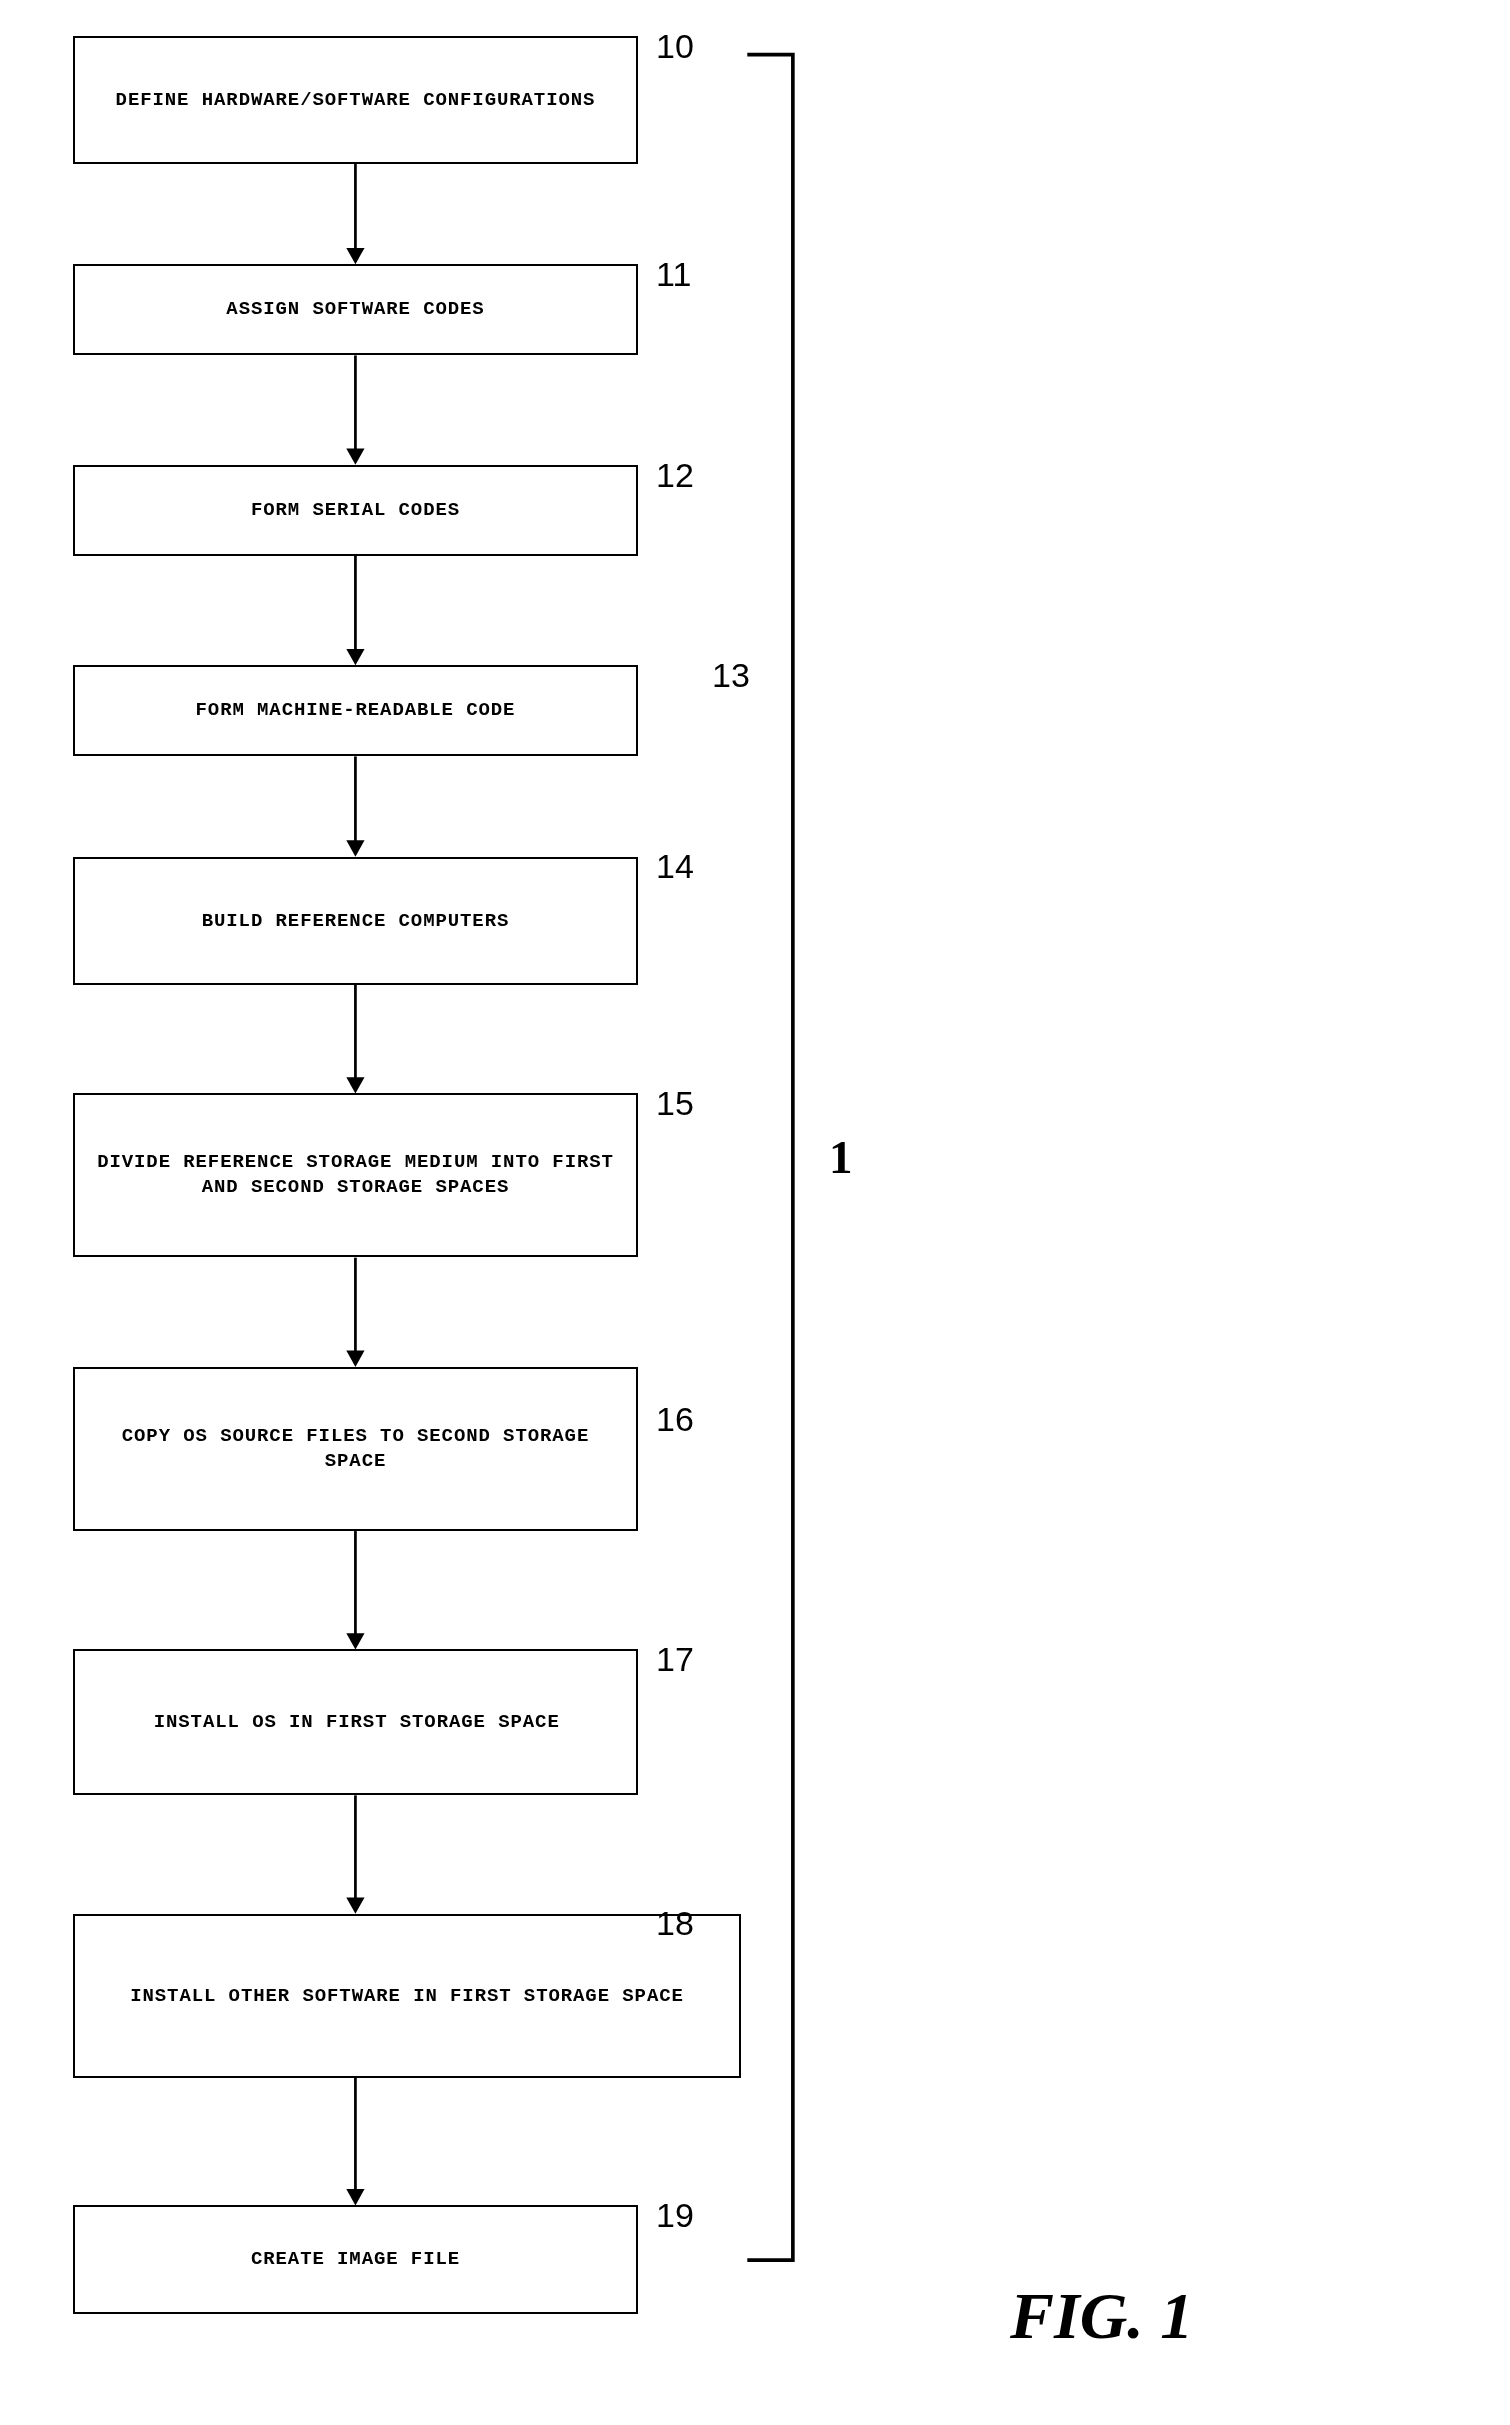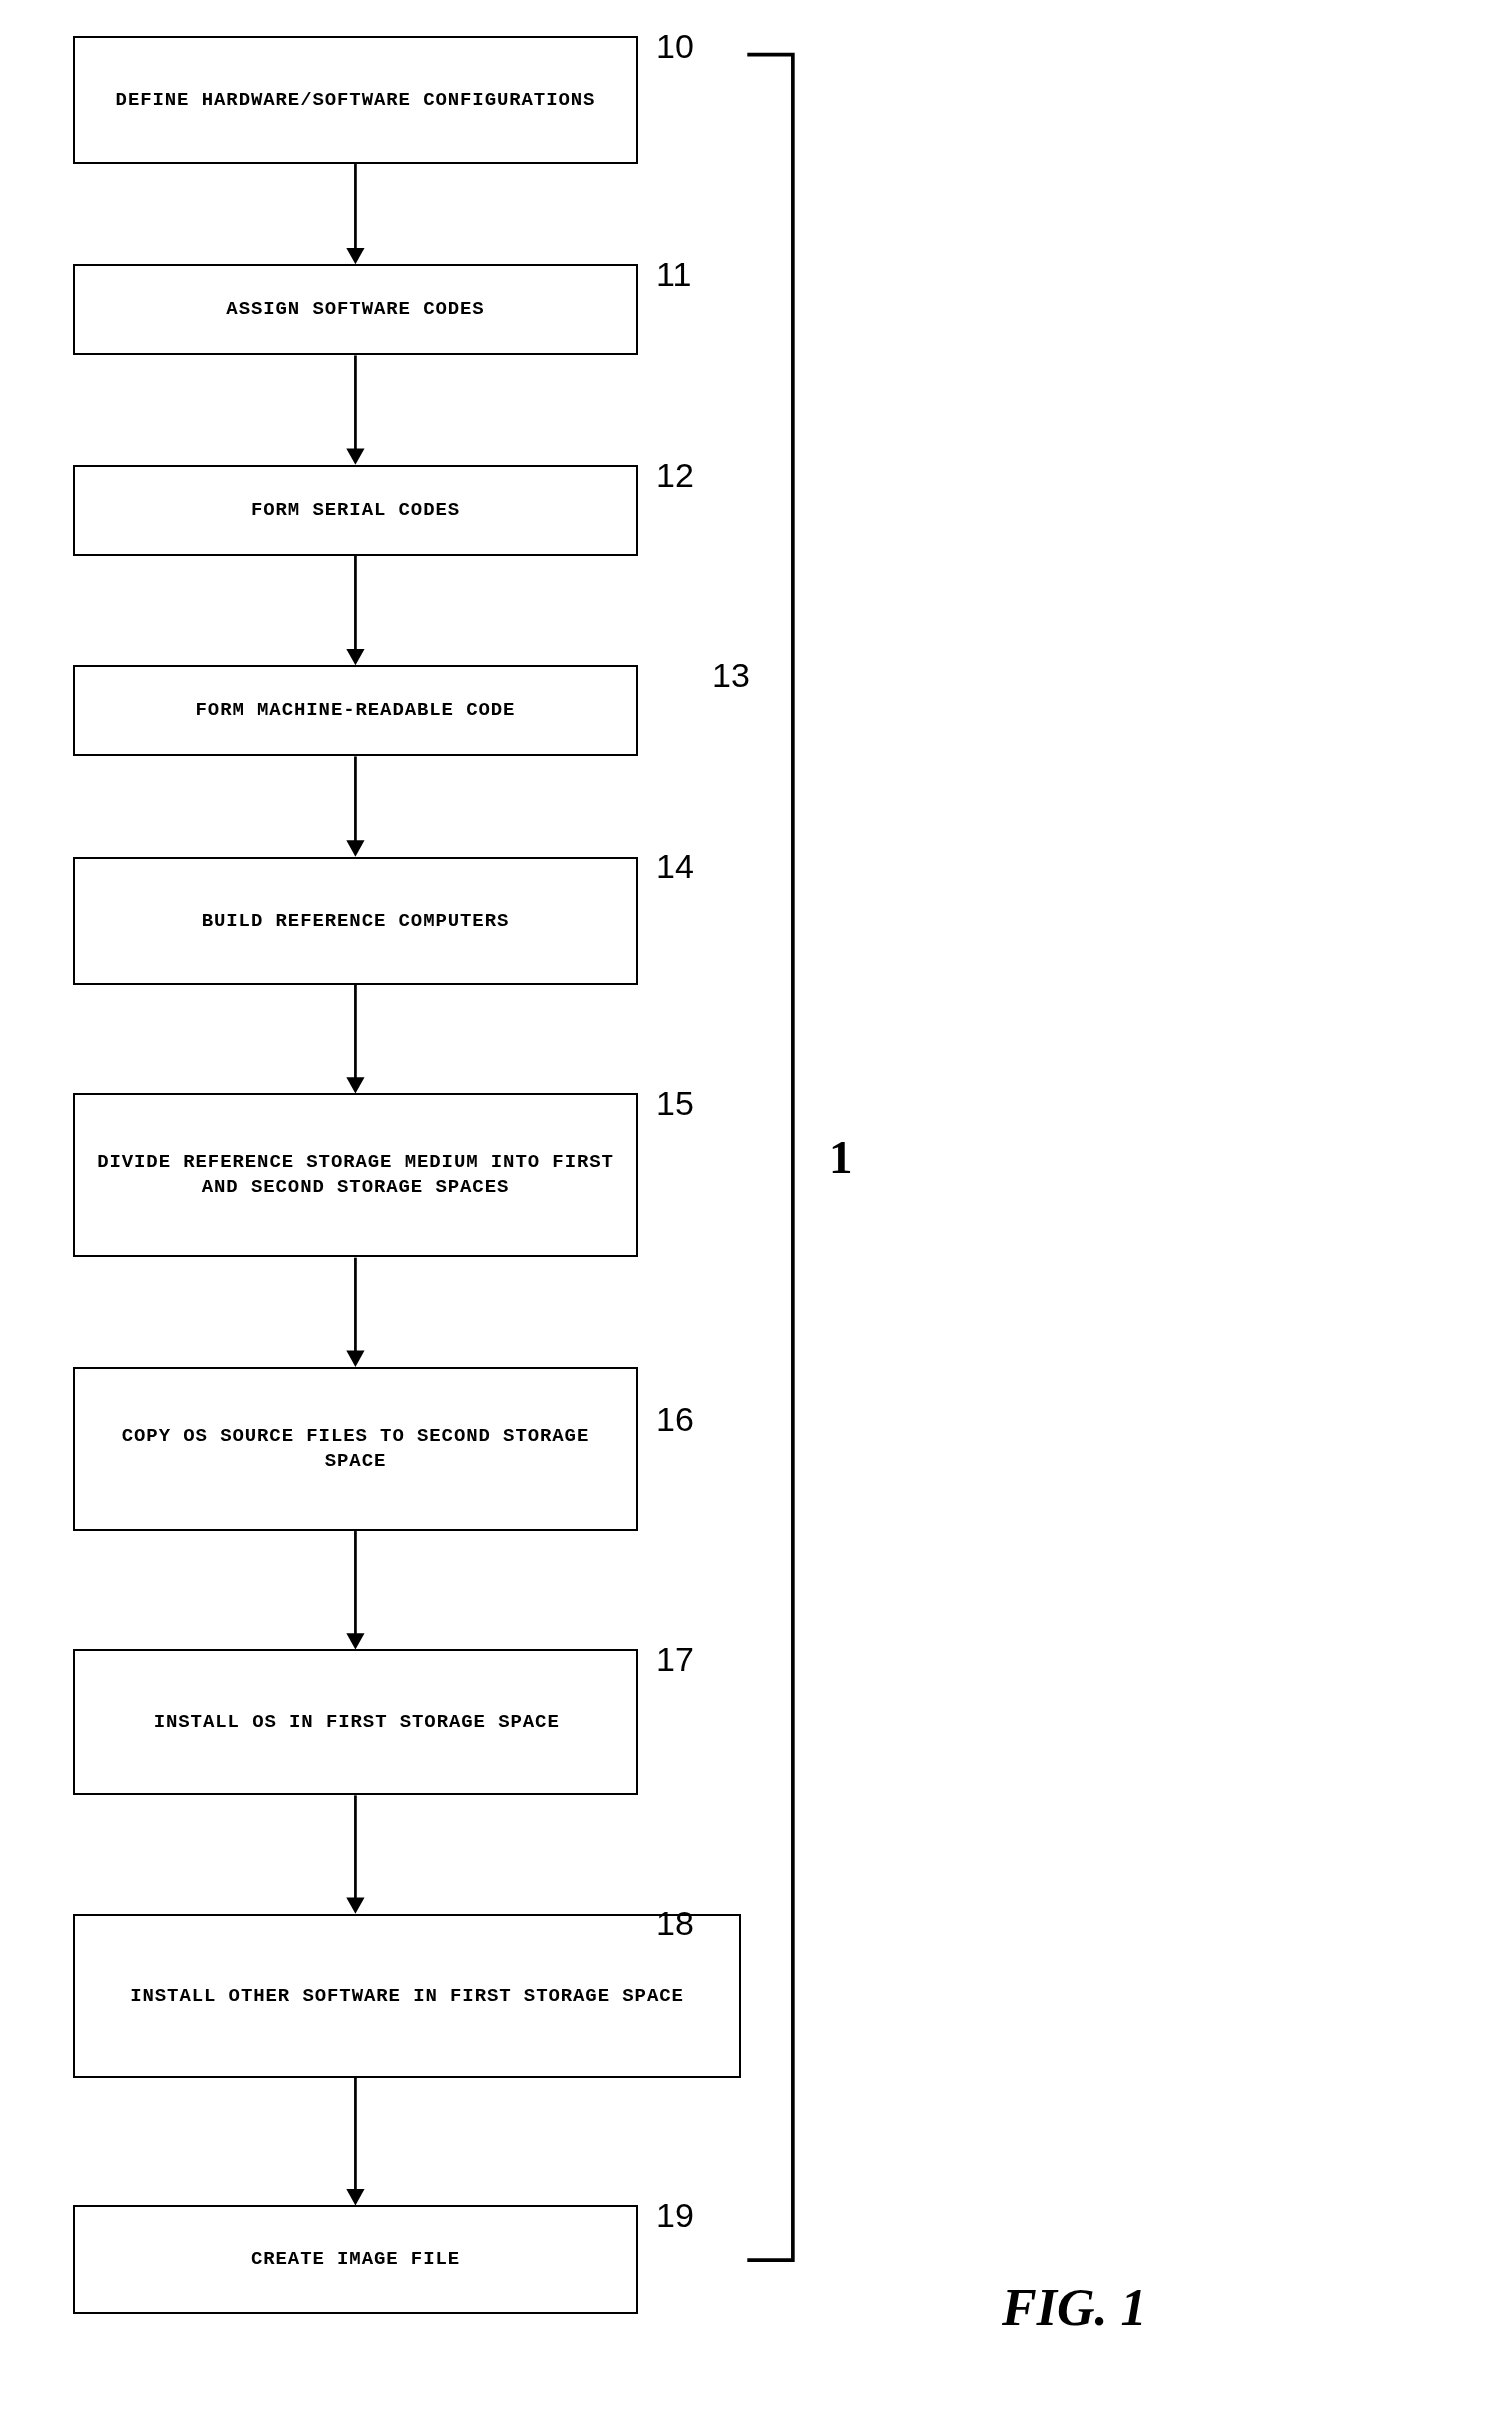--- a/index.html
+++ b/index.html
@@ -50,24 +50,25 @@
     .bracket-svg {
       position: absolute;
       top: 0;
       left: 0;
       width: 100%;
       height: 100%;
       pointer-events: none;
     }
     .fig-label {
       position: absolute;
-      font-size: 52px;
+      font-size: 66px;
       font-family: serif;
       font-weight: bold;
       font-style: italic;
+      margin-left: 8px;
     }
     .bracket-label {
       position: absolute;
       font-size: 47px;
       font-family: serif;
       font-weight: bold;
     }
   </style>
 </head>
 <body>

